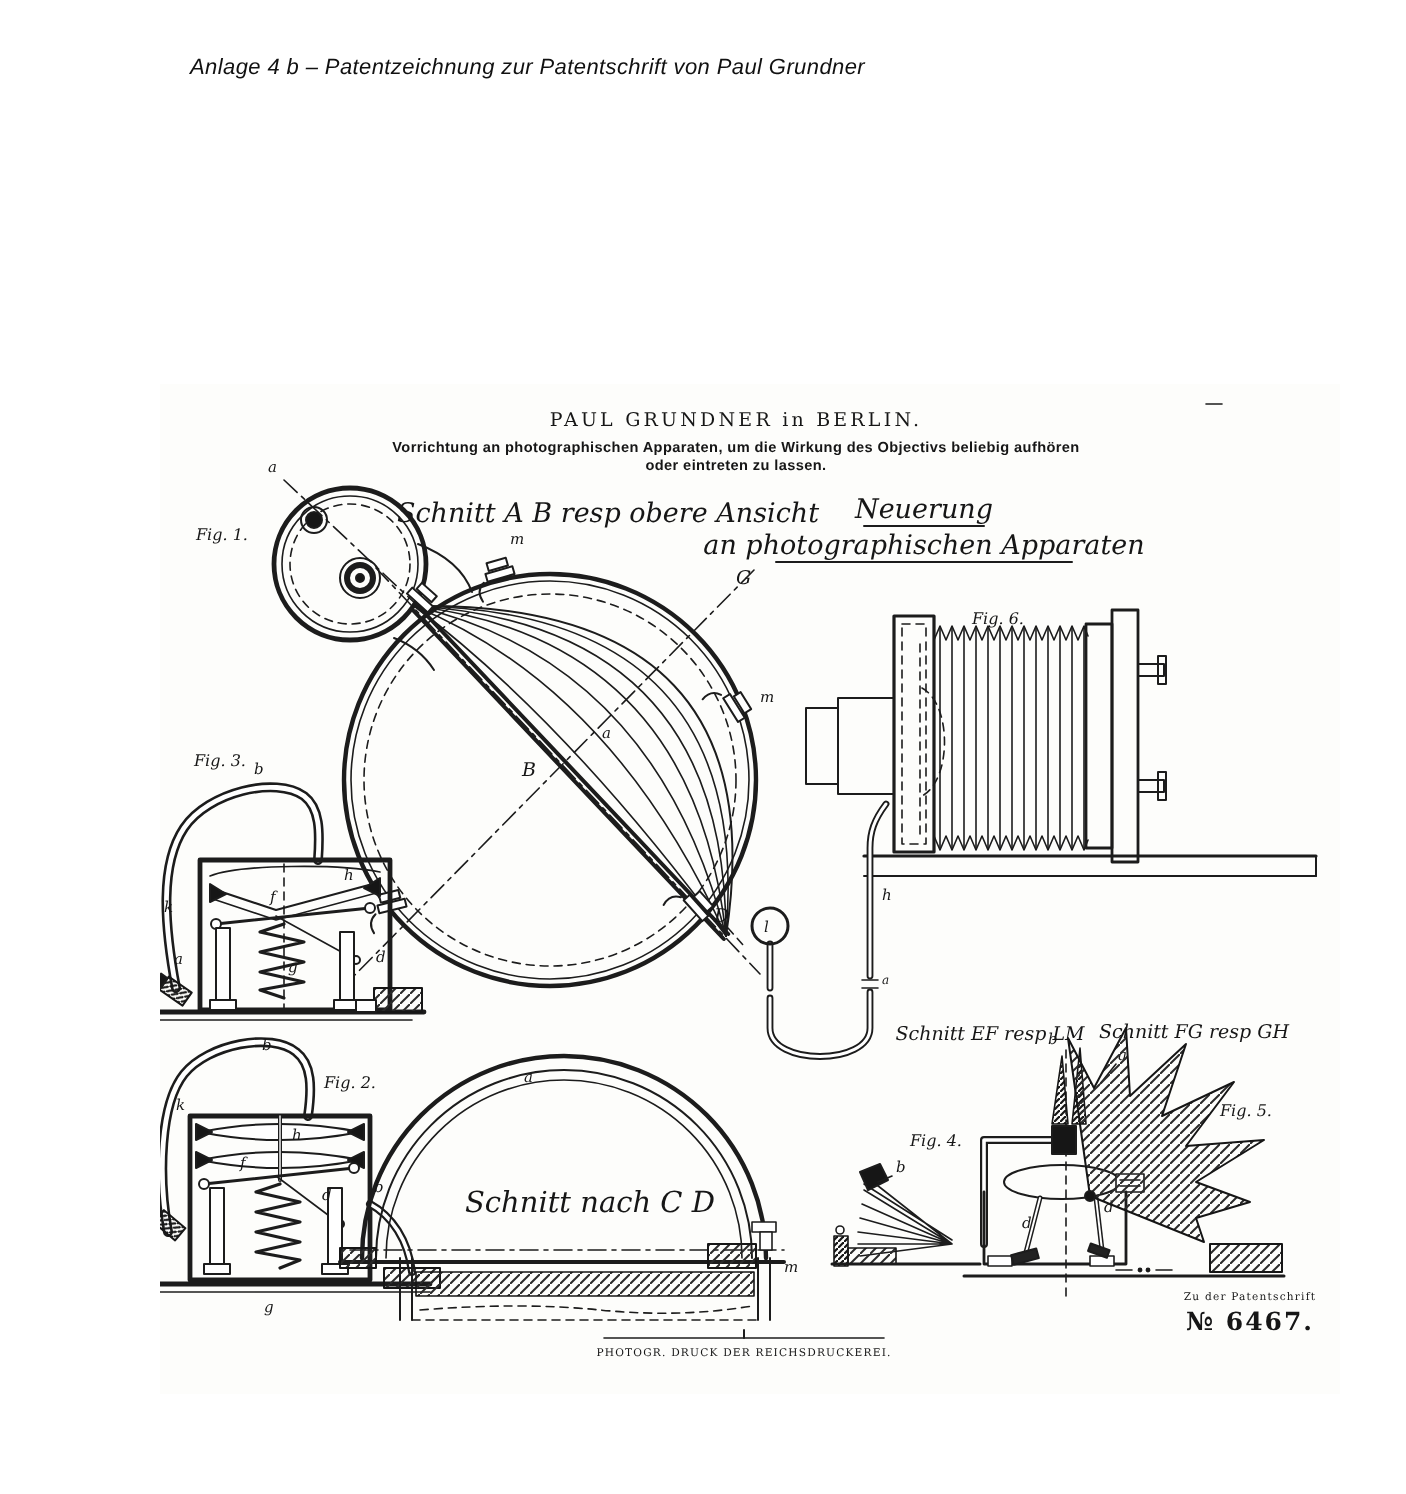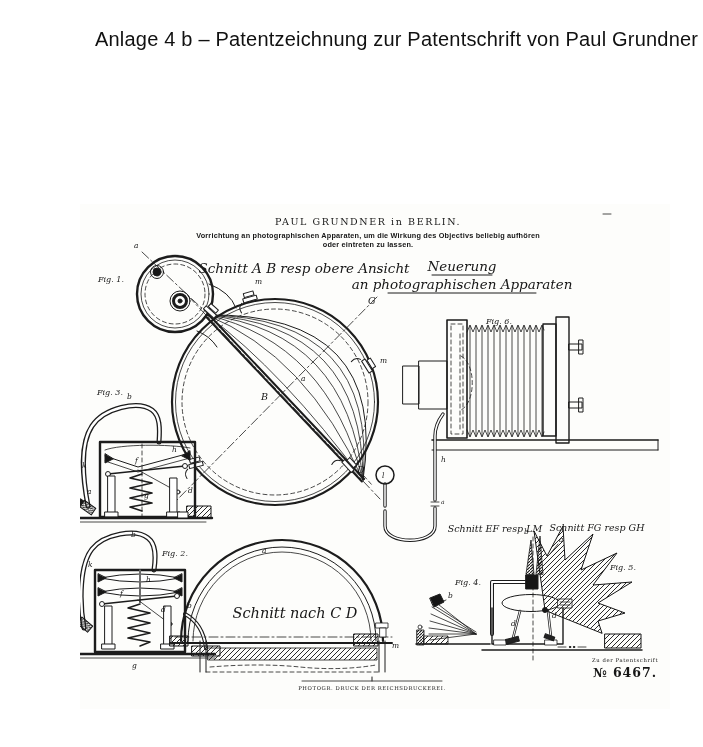--- a/index.html
+++ b/index.html
@@ -1,20 +1,20 @@
 <!DOCTYPE html>
 <html><head>
 <meta charset="utf-8">
 <style>
   html,body{margin:0;padding:0;background:#ffffff;}
   .page{position:relative;width:703px;height:747px;background:#ffffff;overflow:hidden;
         font-family:"Liberation Sans",sans-serif;}
-  .caption{position:absolute;left:95px;top:28px;font-size:20px;color:#111;
-           letter-spacing:.2px;white-space:nowrap;}
-  .sheet{position:absolute;left:80px;top:204px;width:590px;height:505px;}
+  .caption{position:absolute;left:95px;top:28px;font-size:11px;color:#111;
+           letter-spacing:.2px;white-space:nowrap;font-style:italic;}
+  .sheet{position:absolute;left:80px;top:192px;width:590px;height:505px;}
   svg{display:block;}
   .ink{stroke:#1c1c1c;fill:none;stroke-width:1;stroke-linecap:round;stroke-linejoin:round;}
   text{stroke:none;fill:#161616;}
   .th{font:9.5px "DejaVu Serif",serif;letter-spacing:1.6px;text-anchor:middle;}
   .ts{font:bold 7.3px "Liberation Sans",sans-serif;text-anchor:middle;letter-spacing:.2px;}
   .figl{font:italic 8px "DejaVu Serif",serif;}
   .scriptL{font:italic 13.5px "DejaVu Serif",serif;text-anchor:middle;}
   .scriptM{font:italic 14.5px "DejaVu Serif",serif;text-anchor:middle;}
   .scriptS{font:italic 9.5px "DejaVu Serif",serif;text-anchor:middle;}
   .co{font:italic 7.5px "DejaVu Serif",serif;}

